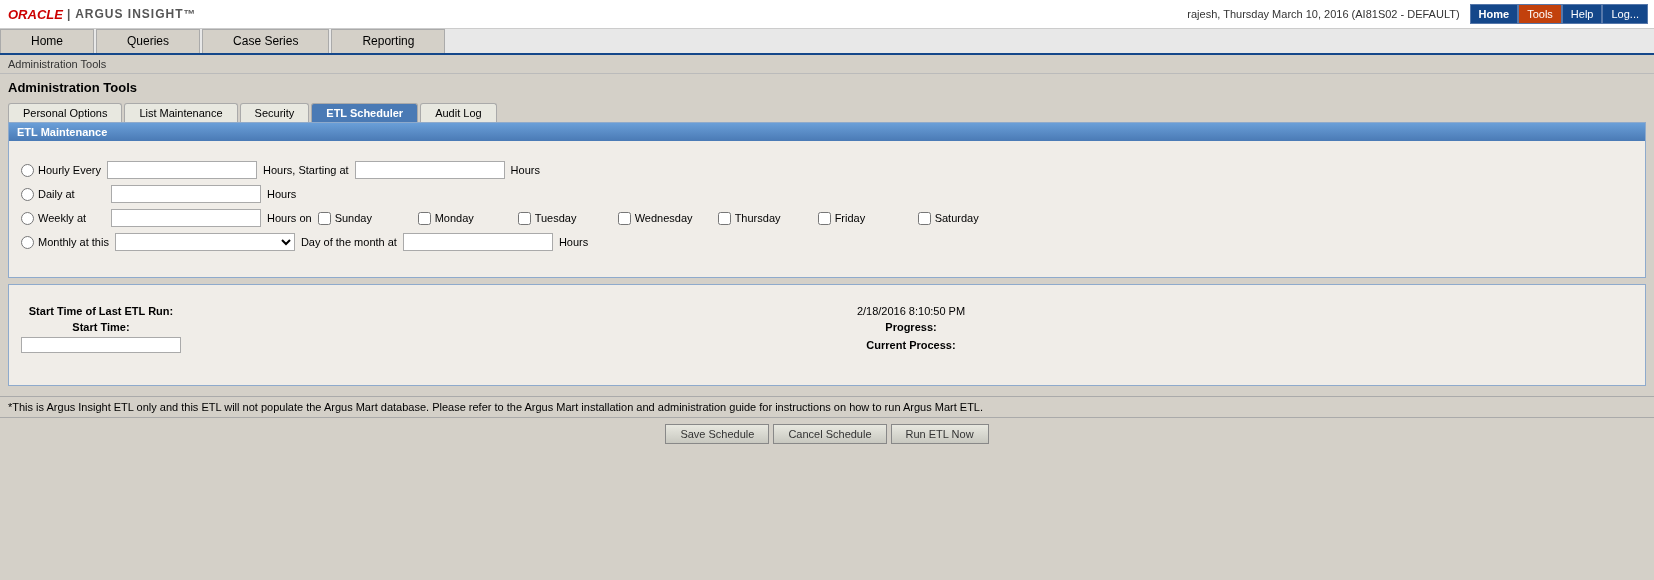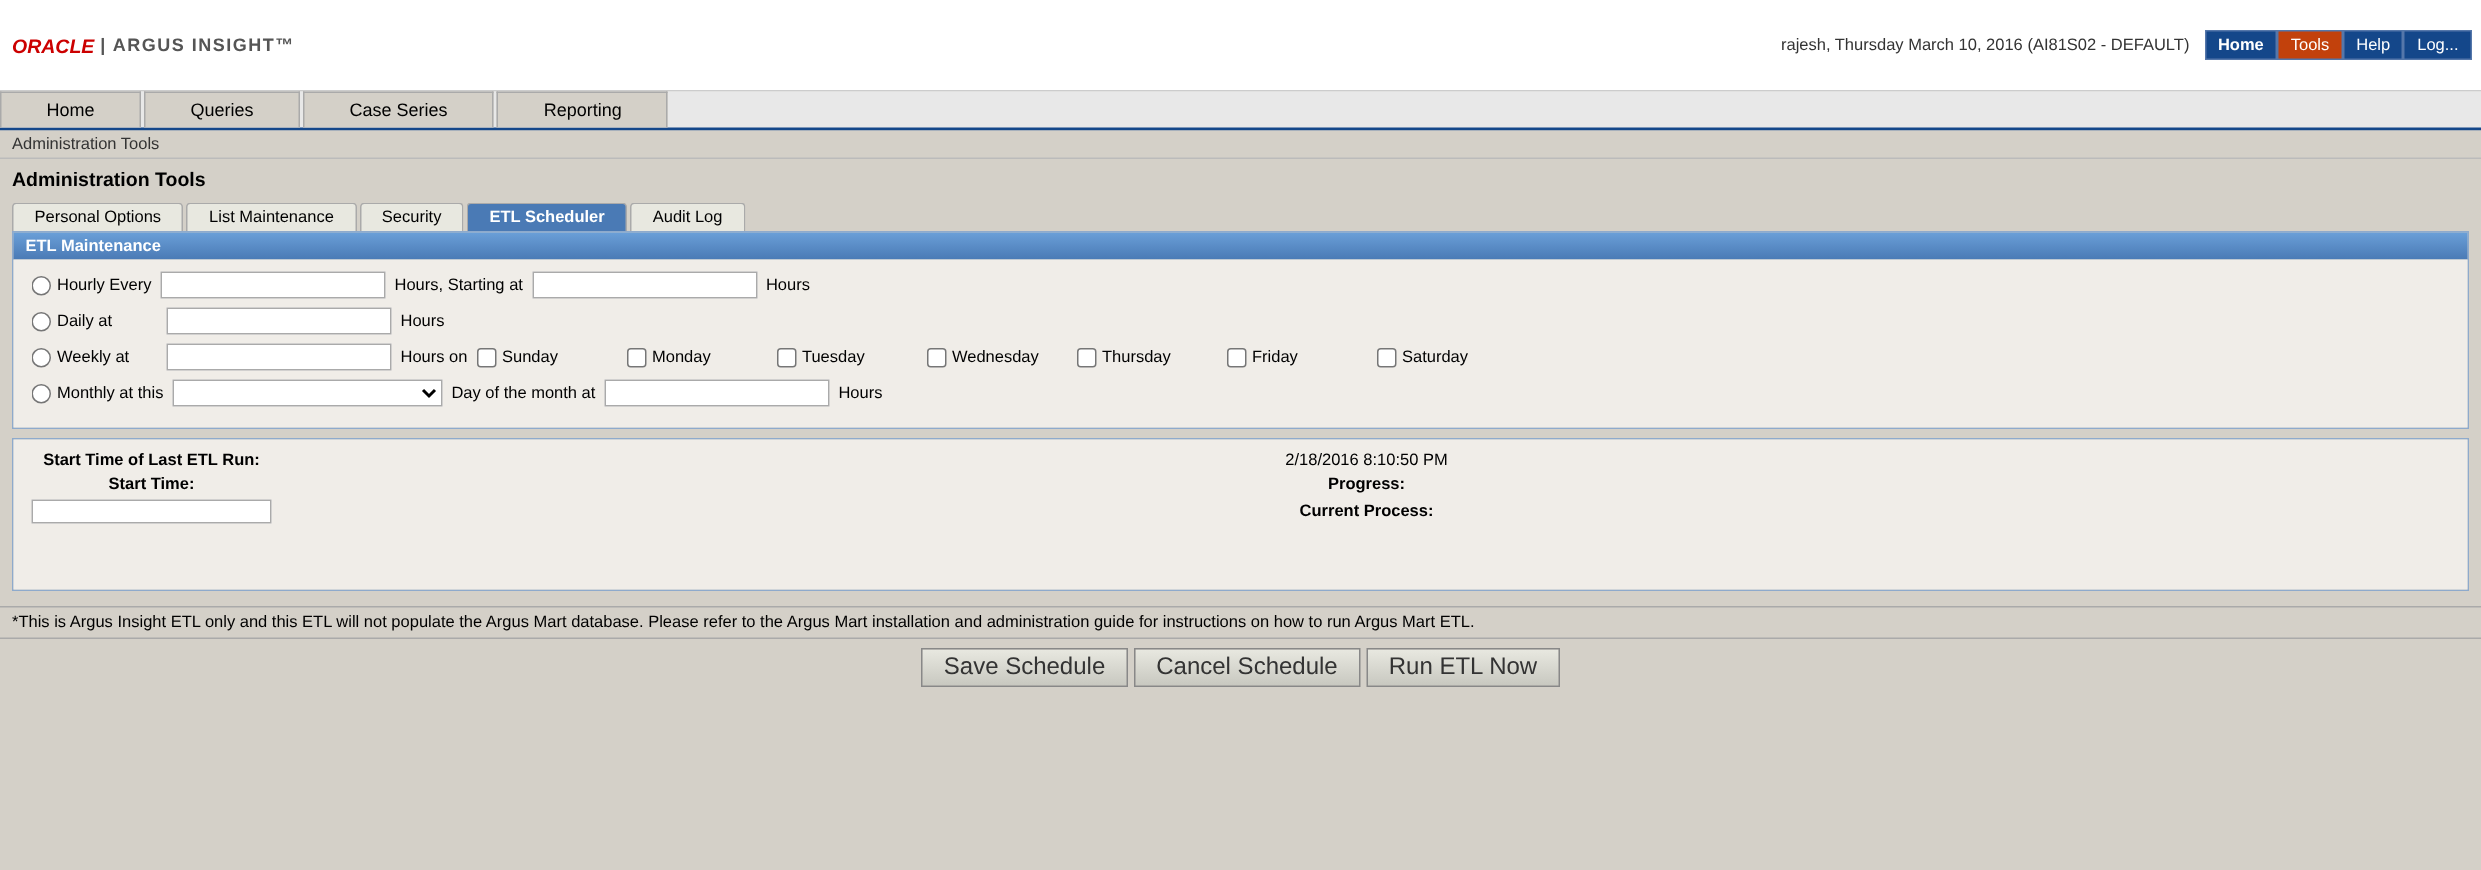--- a/index.html
+++ b/index.html
@@ -103,21 +103,21 @@
     }
     .section-header {
       background: linear-gradient(to bottom, #6a9fd8, #4a7ab5);
       color: white;
       font-weight: bold;
       font-size: 11px;
       padding: 3px 8px;
     }
     .section-body {
       background: #f0ede8;
-      padding: 8px 12px;
+      padding: 20px 12px;
     }
 
     
     .etl-row {
       display: flex;
       align-items: center;
       margin-bottom: 6px;
       gap: 6px;
     }
     .etl-row label {
@@ -210,21 +210,21 @@
       display: flex;
       justify-content: center;
       padding: 6px;
       gap: 4px;
       border-top: 1px solid #aaa;
     }
     .btn {
       padding: 3px 14px;
       border: 1px solid #888;
       background: linear-gradient(to bottom, #e8e8e0, #c8c8c0);
-      font-size: 16px;
+      font-size: 11px;
       cursor: pointer;
       color: #333;
     }
 
     .header-combo {
       display: flex;
       align-items: center;
       background: white;
       border-bottom: 1px solid #ccc;
     }
@@ -232,21 +232,21 @@
 </head>
 <body>
 
 <div class="header-combo">
 
   <div style="padding: 2px 8px; display:flex; align-items:center; flex:1;">
     <span class="logo-oracle">ORACLE</span>
     <span class="logo-argus" style="margin-left:4px; font-size:12px; color:#555;">| ARGUS INSIGHT™</span>
   </div>
 
-  <div style="display:flex; align-items:center; padding: 20px 6px;">
+  <div style="display:flex; align-items:center; padding: 4px 6px;">
     <span style="font-size:11px; color:#333; margin-right:10px;">rajesh, Thursday March 10, 2016  (AI81S02 - DEFAULT)</span>
     <button class="top-nav-btn active" style="background:#14478a; border:1px solid #5577aa; color:white; padding:1px 8px; font-size:11px; cursor:pointer; height:20px;">Home</button>
     <button class="top-nav-btn" style="background:#c2410c; border:1px solid #5577aa; color:white; padding:1px 8px; font-size:11px; cursor:pointer; height:20px;">Tools</button>
     <button class="top-nav-btn" style="background:#14478a; border:1px solid #5577aa; color:white; padding:1px 8px; font-size:11px; cursor:pointer; height:20px;">Help</button>
     <button class="top-nav-btn" style="background:#14478a; border:1px solid #5577aa; color:white; padding:1px 8px; font-size:11px; cursor:pointer; height:20px;">Log...</button>
   </div>
 </div>
 
 <div class="main-nav">
   <div class="main-nav-tab">Home</div>

